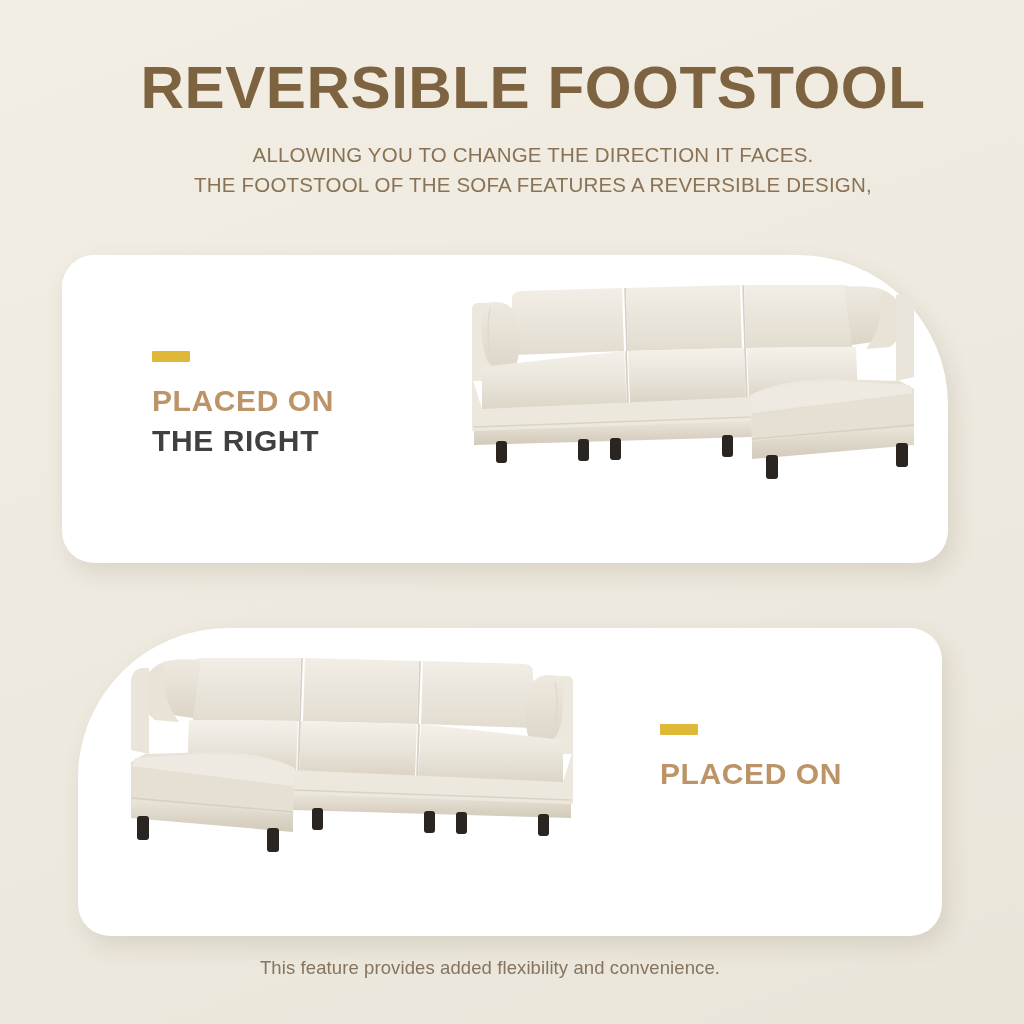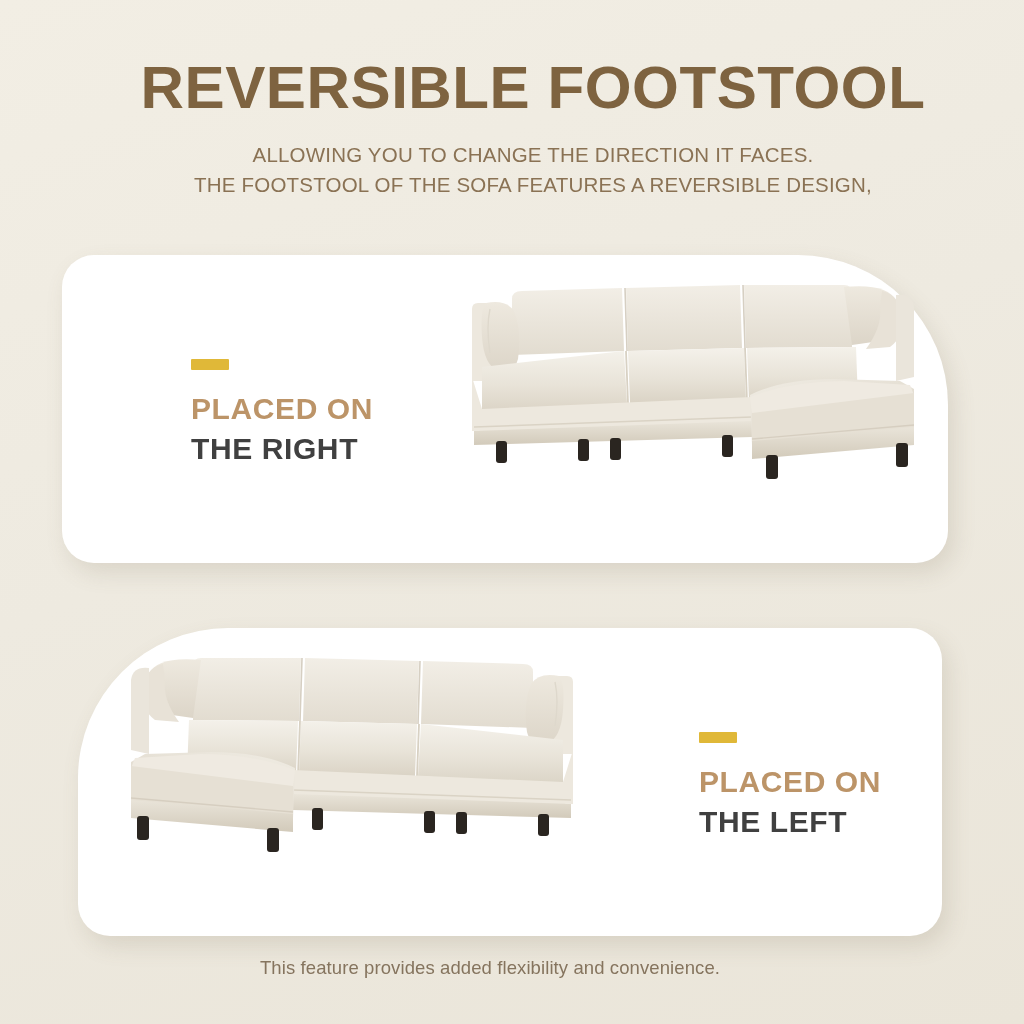--- a/index.html
+++ b/index.html
@@ -69,22 +69,21 @@
     left: 78px;
     top: 628px;
     width: 864px;
     height: 308px;
     border-radius: 150px 32px 32px 32px;
   }
 
   
   .label-block {
     position: absolute;
-    top: 104px;
-    margin-left: 39px;
+    top: 96px;
   }
   .label-block.right-card { left: 90px; }
   .label-block.left-card  { left: 582px; }
 
   .accent-bar {
     width: 38px;
     height: 11px;
     background: #E0B838;
     border-radius: 1px;
     margin-bottom: 19px;
@@ -265,19 +264,18 @@
           <rect x="270" y="180" width="11" height="22" rx="3" fill="#2A2520"></rect>
           <rect x="314" y="200" width="12" height="24" rx="3" fill="#2A2520"></rect>
           <rect x="444" y="188" width="12" height="24" rx="3" fill="#2A2520"></rect>
         </g>
       </svg>
     </div>
 
     <div class="label-block left-card">
       <div class="accent-bar"></div>
       <div class="label-line l1">PLACED ON</div>
-      <div class="label-line l2">THE LEFT</div>
     </div>
   </div>
 
   <div class="footnote">This feature provides added flexibility and convenience.</div>
 
 </div>
 
 </body></html>

